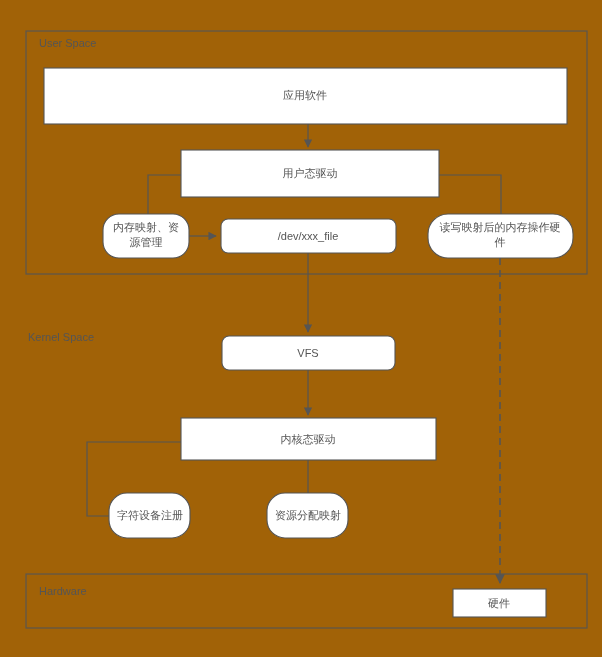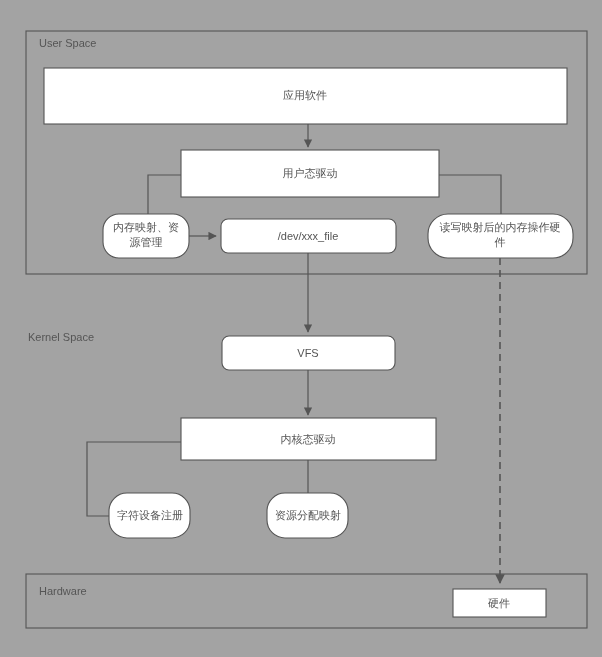--- a/index.html
+++ b/index.html
@@ -7,21 +7,21 @@
     padding: 0;
     background: #ffffff;
   }
   body {
     font-family: "Liberation Sans", "DejaVu Sans", sans-serif;
   }
   #canvas {
     position: relative;
     width: 602px;
     height: 657px;
-    background: #a3a3a3;
+    background: #a16207;
     overflow: hidden;
   }
   svg.diagram {
     position: absolute;
     left: 0;
     top: 0;
     width: 602px;
     height: 657px;
   }
   .box-stroke {

